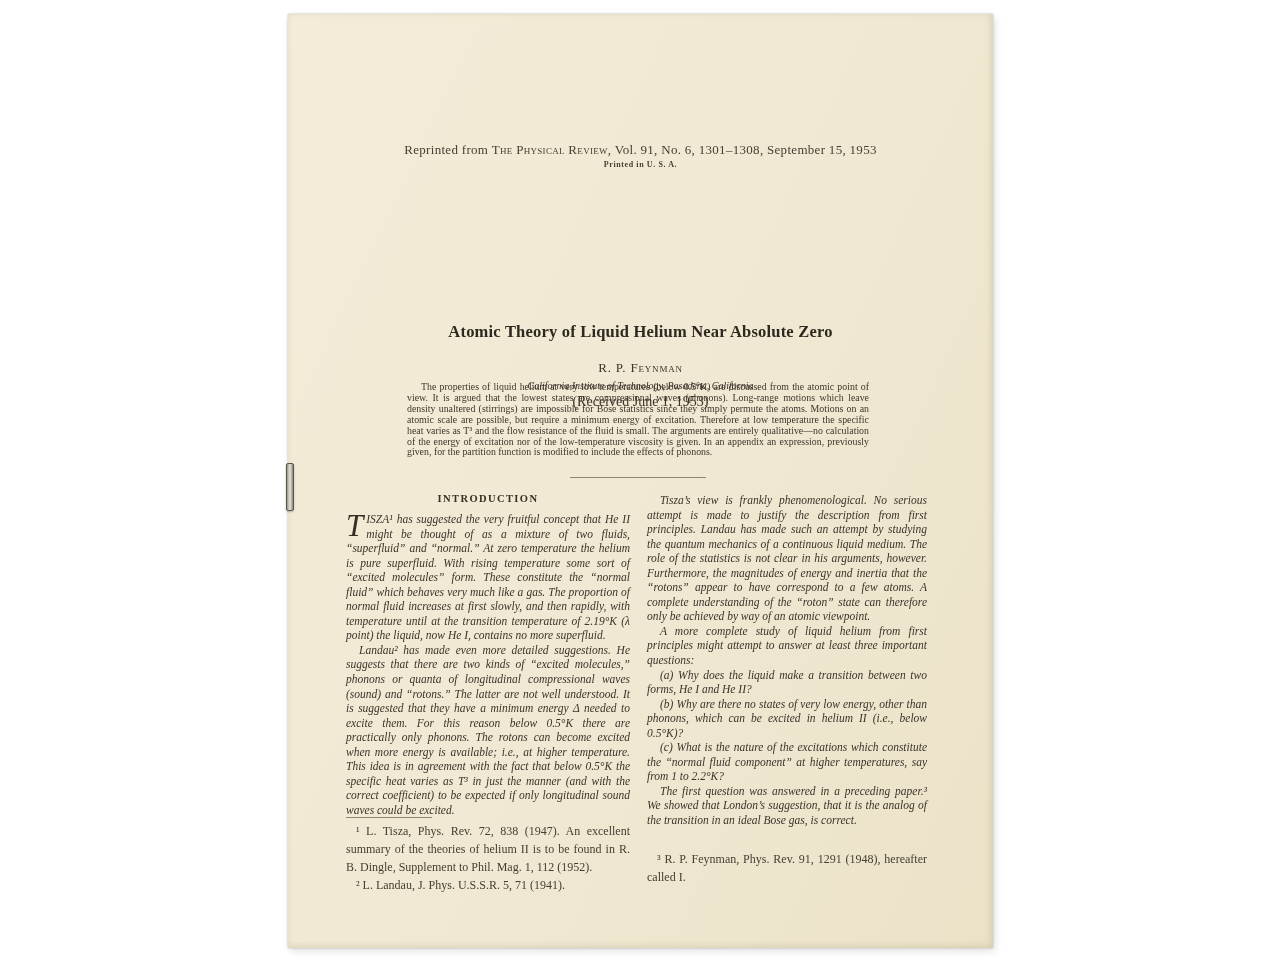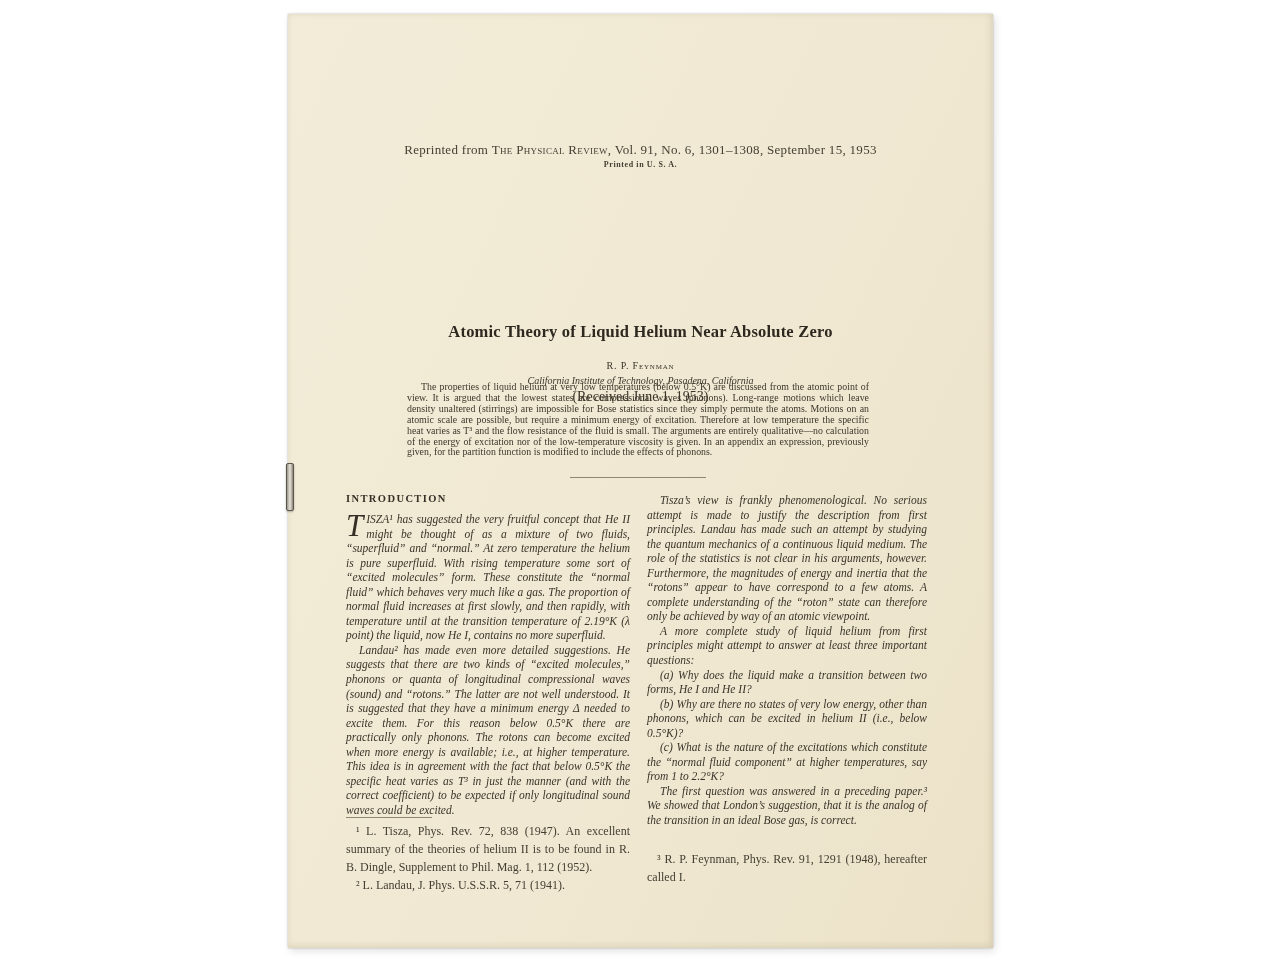--- a/index.html
+++ b/index.html
@@ -41,21 +41,21 @@
 
   
   .title-block{
     position:absolute; top:291px; left:0; width:100%;
     text-align:center;
   }
   .paper-title{
     font-size:16.5px; font-weight:bold; letter-spacing:0.2px; color:#2e2920;
     margin:17px;
   }
-  .author-line{ font-size:10px; font-variant:small-caps; letter-spacing:0.8px; margin-top:18px; }
+  .author-line{ font-size:13px; font-variant:small-caps; letter-spacing:0.8px; margin-top:18px; }
   .affiliation-line{ font-style:italic; font-size:10px; margin-top:4px; }
   .received-line{ font-size:14px; margin-top:3px; }
 
   
   .abstract{
     position:absolute; top:368px; left:119px; width:462px;
     font-size:9.9px; line-height:10.9px;
     text-align:justify;
     text-indent:14px;
     color:#3d372c;
@@ -74,20 +74,21 @@
     display:flex; gap:17px;
   }
   .col{
     display:flex; flex-direction:column;
     height:393px;
   }
   .col-left{ width:284px; }
   .col-right{ width:280px; }
 
   .section-heading{
+    text-align:center;
     font-size:10.5px; font-weight:bold; letter-spacing:1.4px;
     margin:0 0 8px 0; color:#352f25;
   }
 
   .body-par{
     font-size:11.5px; line-height:14.55px;
     text-align:justify;
     margin:0;
     color:#3a342a;
     font-style:italic;

